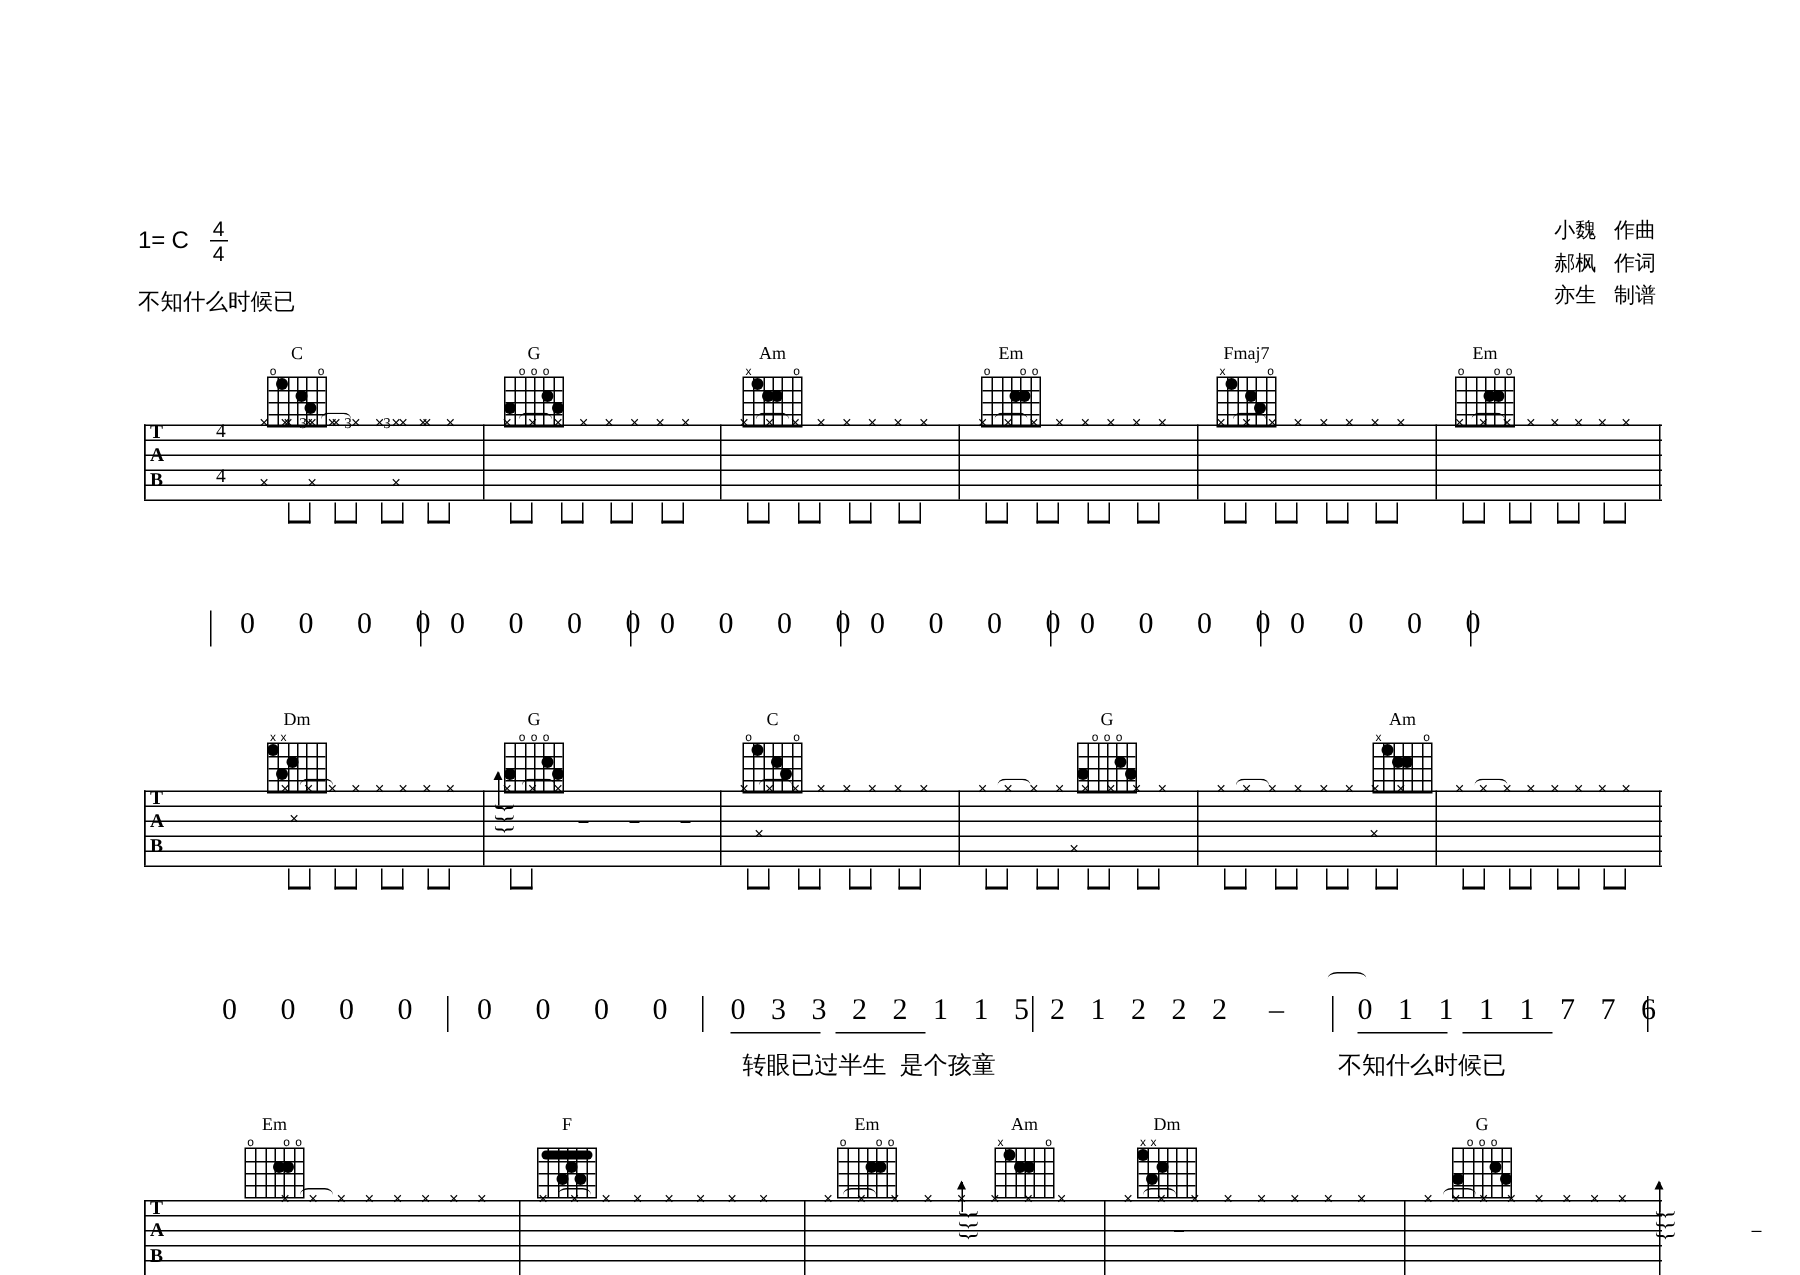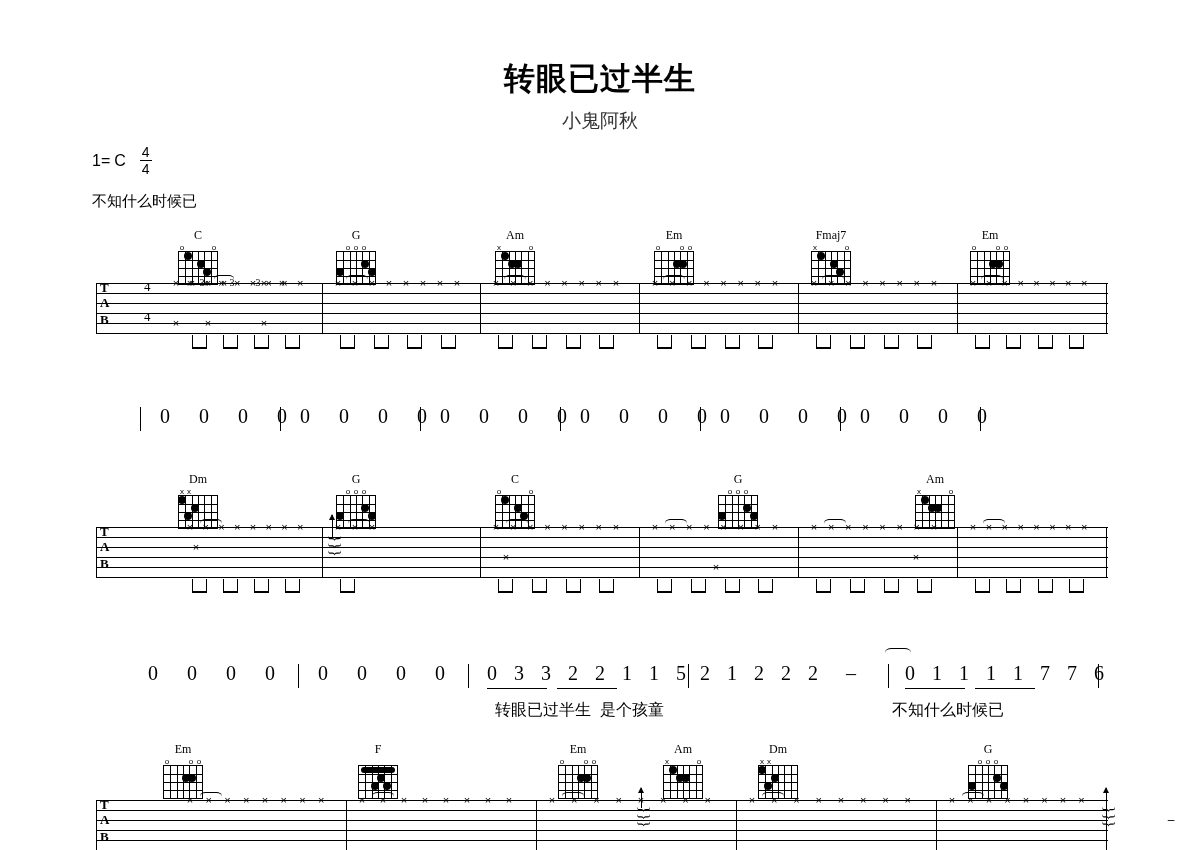--- a/index.html
+++ b/index.html
@@ -83,35 +83,38 @@
           letter-spacing:0;white-space:pre;}
   .jp-bar{position:absolute;width:1.2px;background:#000;}
   .underline{position:absolute;height:1.2px;background:#000;}
   .lyric{position:absolute;font-size:16px;white-space:pre;}
 </style>
 </head>
 <body>
 
 <div class="sheet">
 
-  <div class="title">转眼已过半生</div>
-  <div class="artist">小鬼阿秋</div>
 
   <div class="key-block">
     <div class="key-line">
       <span>1=</span>
       <span>C</span>
       <span class="frac">
         <span class="num">4</span>
         <span class="den">4</span>
       </span>
     </div>
     <div class="capo">不知什么时候已</div>
   </div>
 
+  <div class="credits">
+    <div><span class="n">小魏</span> <span>作曲</span></div>
+    <div><span class="n">郝枫</span> <span>作词</span></div>
+    <div><span class="n">亦生</span> <span>制谱</span></div>
+  </div>
 
   <div id="render-root">
       <div class="chord" style="left: 175px; top: 228px;">
         <div class="cname">C</div>
         <div class="openrow">
           <i style="left: 7px;">o</i>
           <i style="left: 39px;">o</i>
         </div>
         <div class="grid">
           <div class="v" style="left: 6.33333px;"></div>

